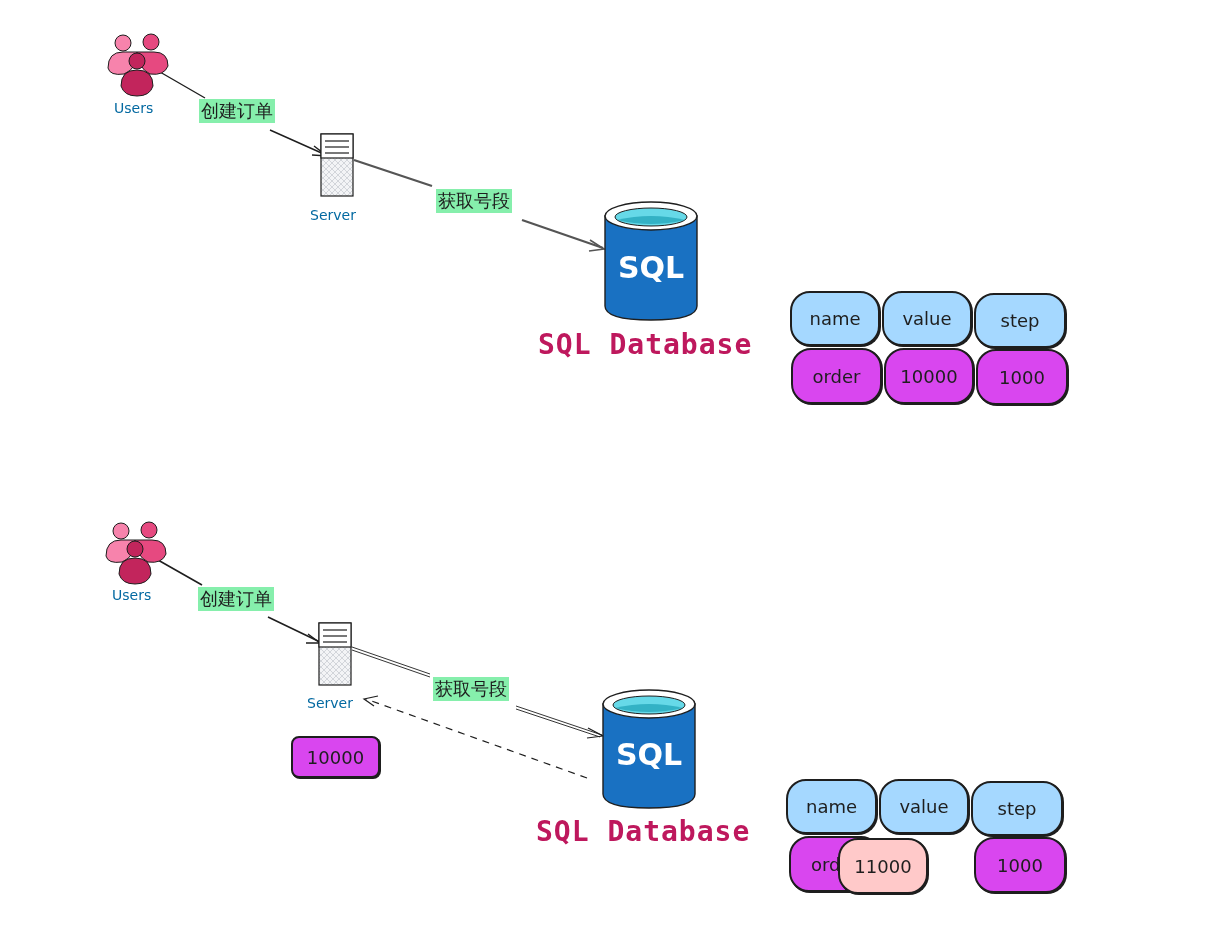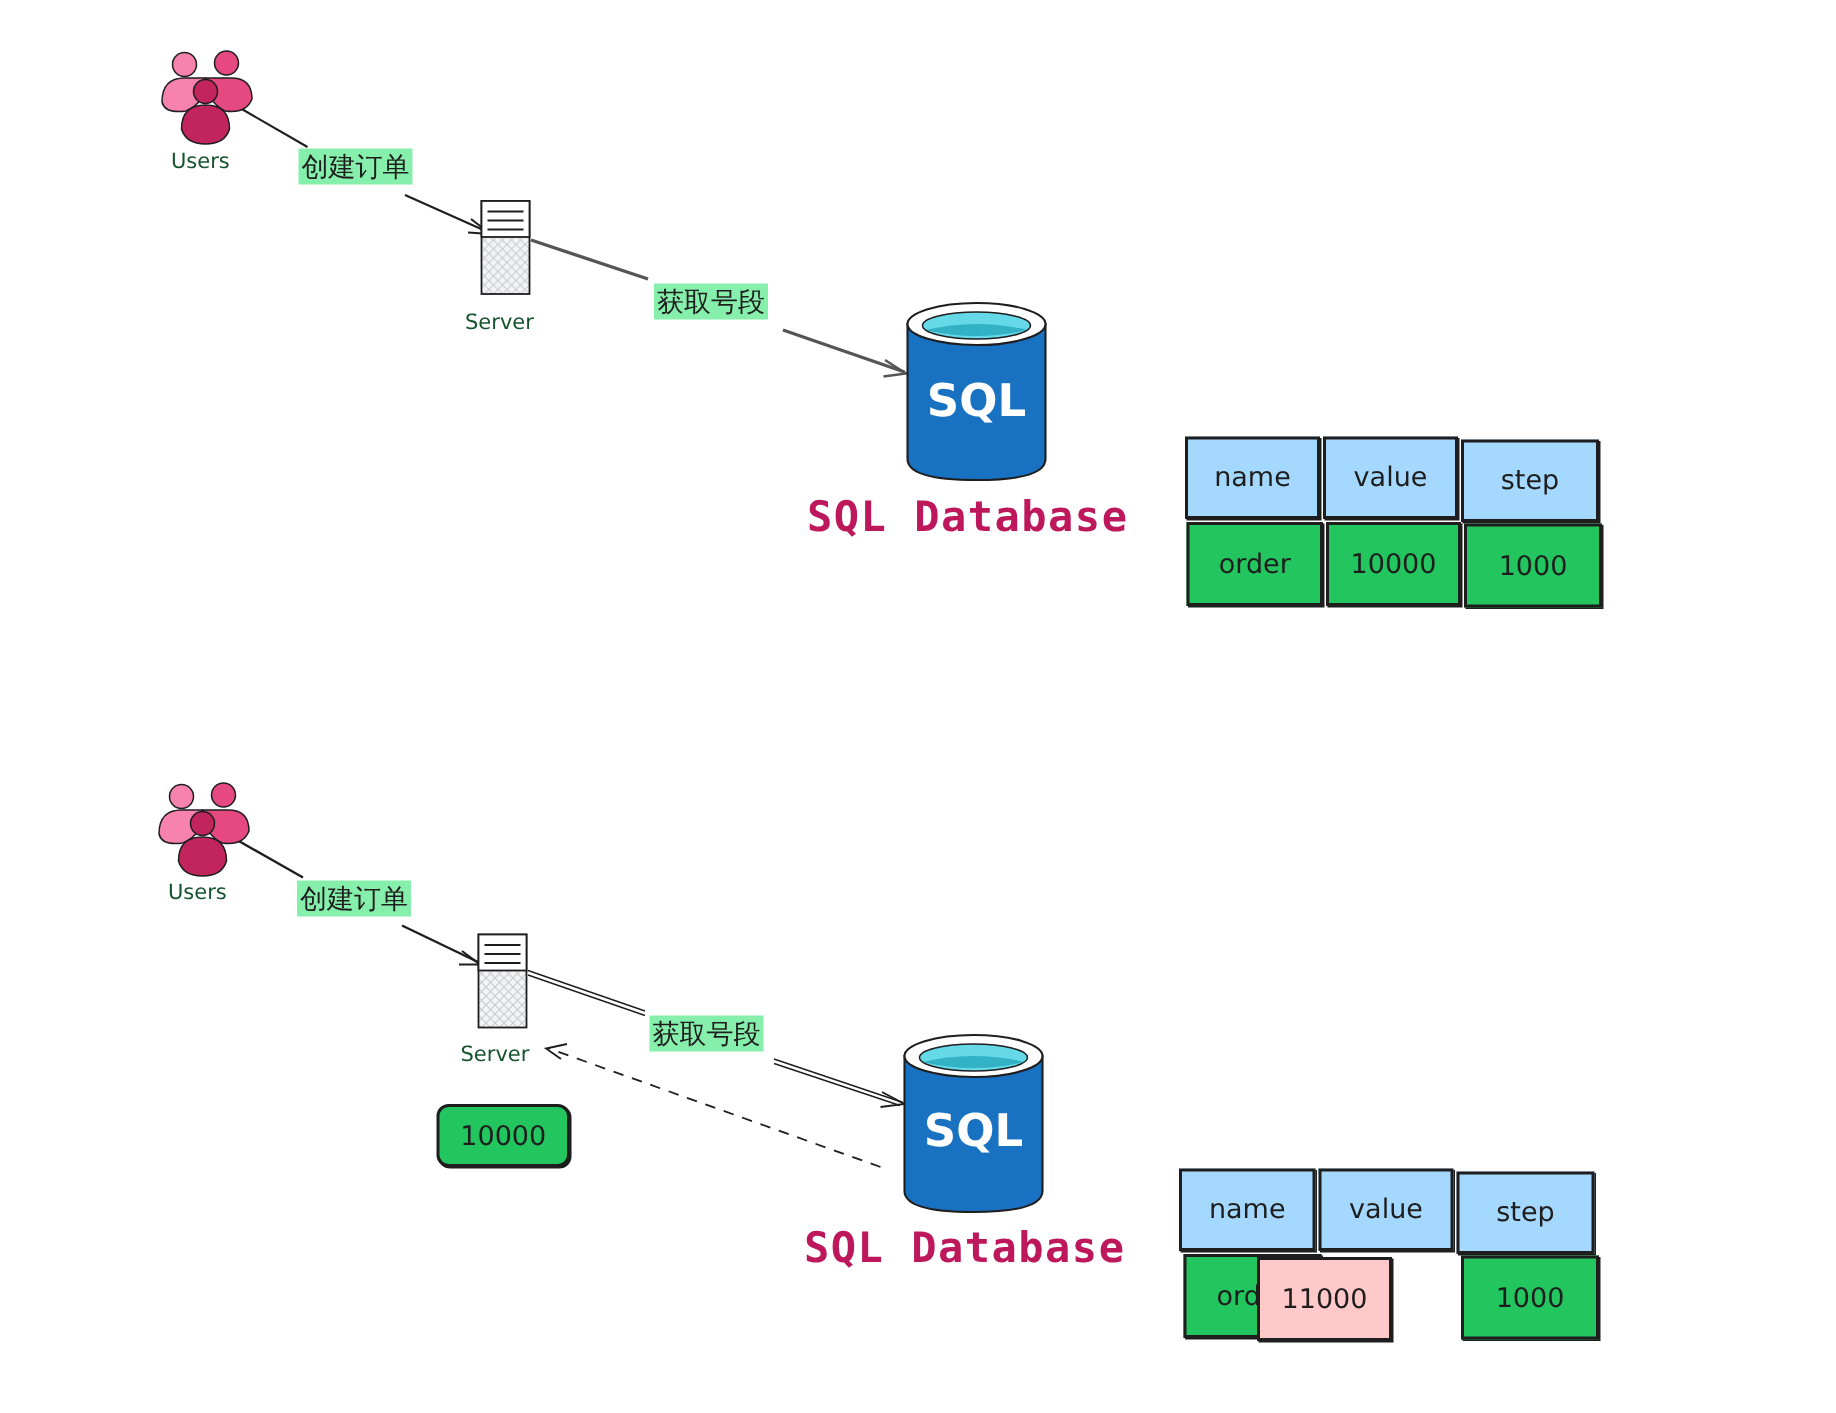--- a/index.html
+++ b/index.html
@@ -1,27 +1,27 @@
 <!DOCTYPE html>
 <html><head>
   <meta charset="utf-8">
   <style>
     html, body { margin: 0; padding: 0; background: #ffffff; }
     body { width: 1224px; height: 942px; position: relative; overflow: hidden;
            font-family: "DejaVu Sans", sans-serif; color: #1e1e1e; }
     .abs { position: absolute; }
-    .lbl-small { font-family: "DejaVu Sans", sans-serif; font-size: 14px; color: #14532d; white-space: nowrap; }
+    .lbl-small { font-family: "DejaVu Sans", sans-serif; font-size: 14px; color: #0369a1; white-space: nowrap; }
     .lbl-cn { font-family: "DejaVu Sans", sans-serif; font-size: 18px; color: #1e1e1e; white-space: nowrap; background: #86efac; padding: 0 2px; }
     .lbl-db { font-family: "DejaVu Sans Mono", monospace; font-size: 28px; color: #be185d; white-space: nowrap; letter-spacing: 1px; font-weight: bold; }
-    .cell { position: absolute; box-sizing: border-box; border: 2px solid #1e1e1e; border-radius: 0;
+    .cell { position: absolute; box-sizing: border-box; border: 2px solid #1e1e1e; border-radius: 20px;
             display: flex; align-items: center; justify-content: center;
             font-family: "DejaVu Sans", sans-serif; font-size: 18px; color: #1e1e1e;
             box-shadow: 1px 1px 0 #1e1e1e; }
     .hdr { background: #a5d8ff; }
-    .ok  { background: #22c55e; }
+    .ok  { background: #d946ef; }
     .chg { background: #ffc9c9; }
     svg.wire { position: absolute; left: 0; top: 0; overflow: visible; pointer-events: none; }
   </style>
 </head>
 <body>
 
 <svg width="0" height="0" style="position:absolute">
   <defs>
     <pattern id="hatch" width="6" height="6" patternUnits="userSpaceOnUse">
       <rect width="6" height="6" fill="#f3f4f6"></rect>

